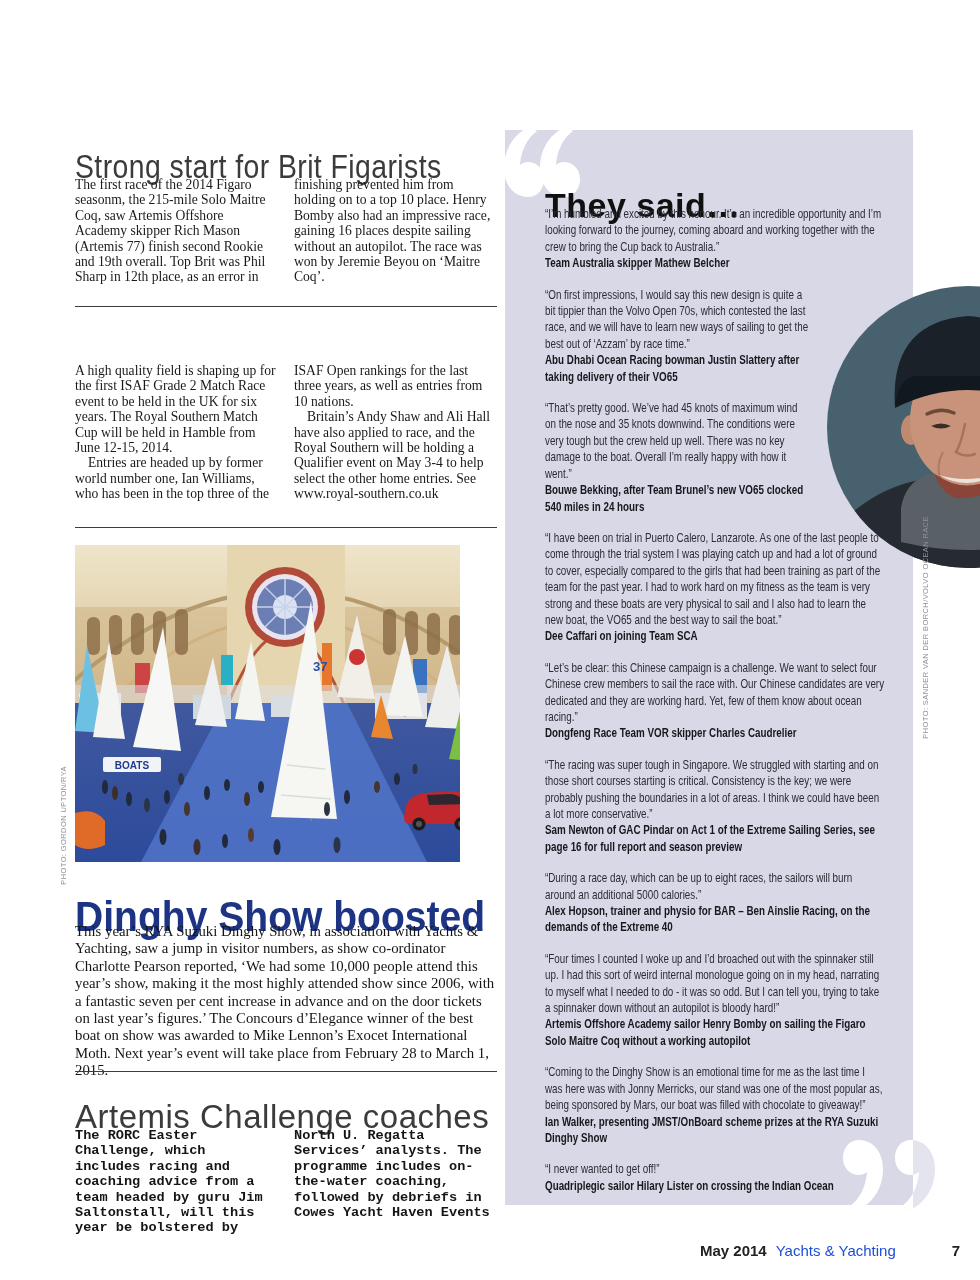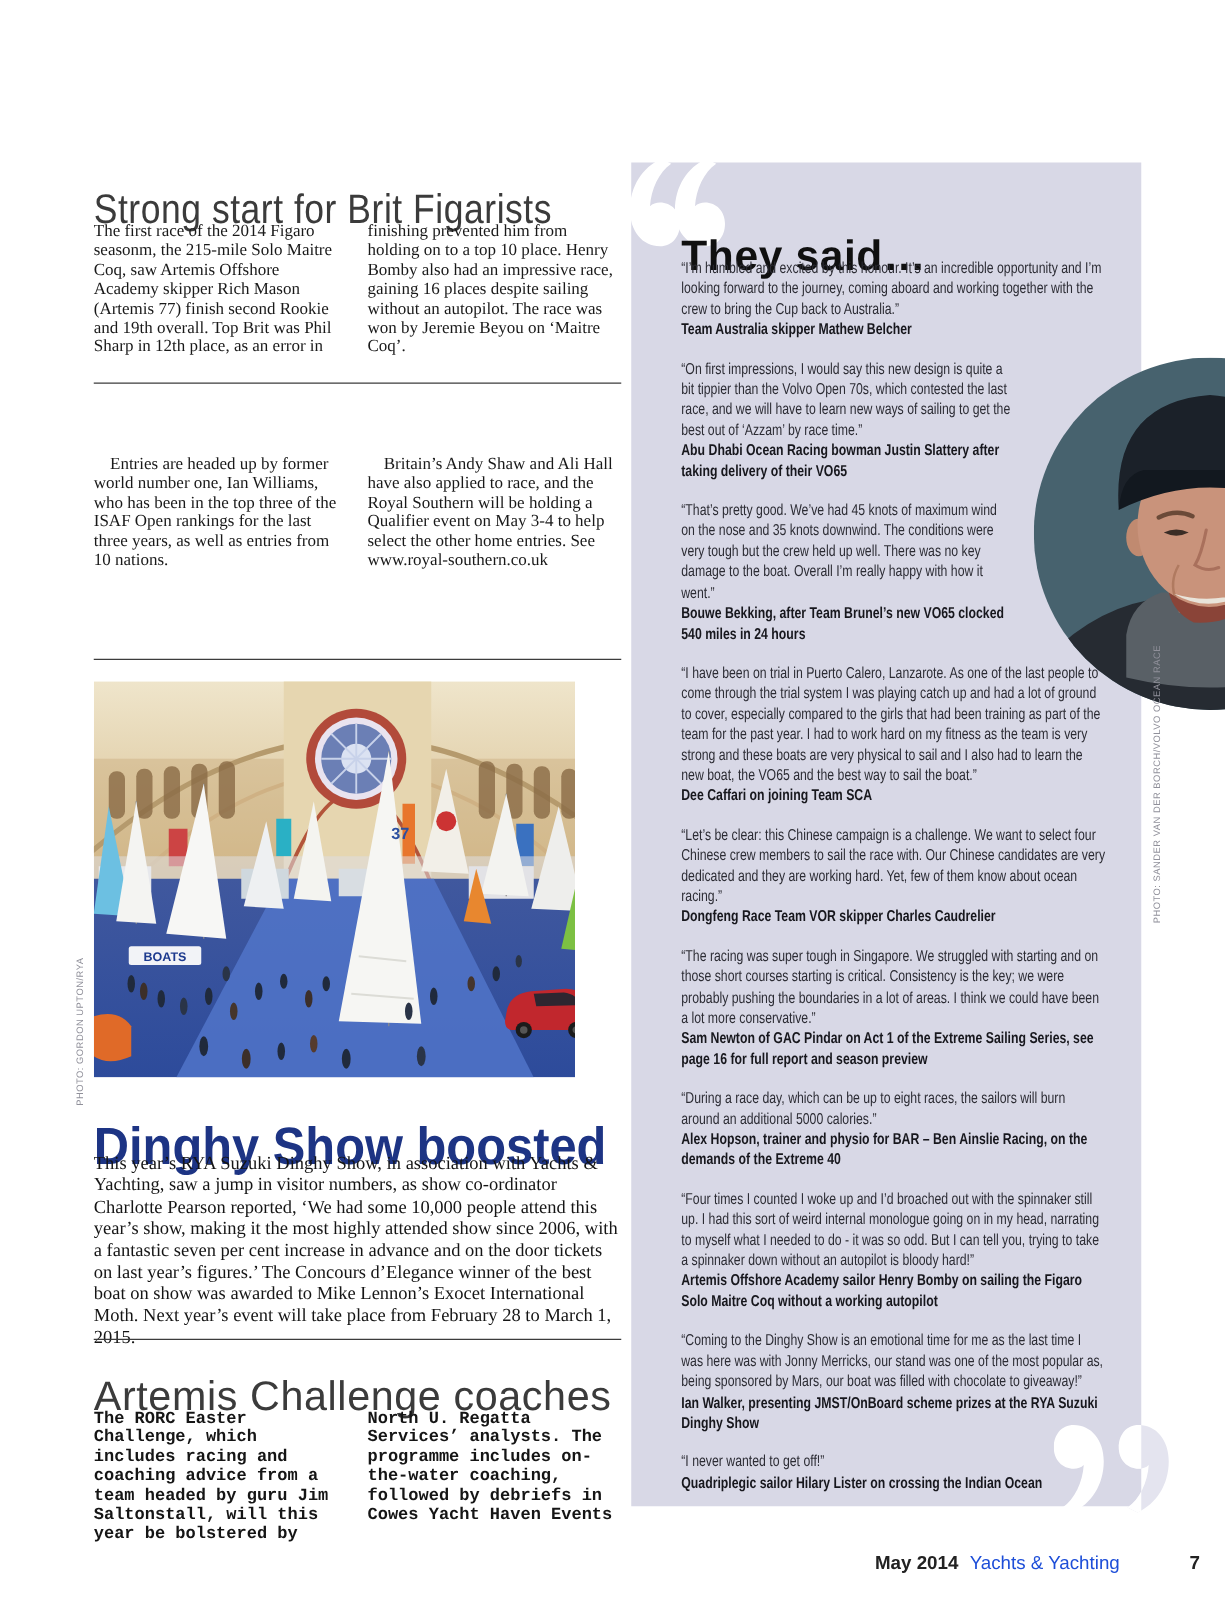--- a/index.html
+++ b/index.html
@@ -61,20 +61,21 @@
 <div id="page">
 
   <h1 class="h-thin scale-86" style="top:128px;">Strong start for Brit Figarists</h1>
   <div class="body-2col" style="top:177px;height:126px;">
     <p>The first race of the 2014 Figaro seasonm, the 215-mile Solo Maitre Coq, saw Artemis Offshore Academy skipper Rich Mason (Artemis 77) finish second Rookie and 19th overall. Top Brit was Phil Sharp in 12th place, as an error in finishing prevented him from holding on to a top 10 place. Henry Bomby also had an impressive race, gaining 16 places despite sailing without an autopilot. The race was won by Jeremie Beyou on ‘Maitre Coq’.</p>
   </div>
 
   <div class="rule" style="top:306px;"></div>
 
   <div class="body-2col" style="top:363px;height:156px;">
+    <p>A high quality field is shaping up for the first ISAF Grade 2 Match Race event to be held in the UK for six years. The Royal Southern Match Cup will be held in Hamble from June 12-15, 2014.</p>
     <p class="indent">Entries are headed up by former world number one, Ian Williams, who has been in the top three of the ISAF Open rankings for the last three years, as well as entries from 10 nations.</p>
     <p class="indent">Britain’s Andy Shaw and Ali Hall have also applied to race, and the Royal Southern will be holding a Qualifier event on May 3-4 to help select the other home entries. See www.royal-southern.co.uk</p>
   </div>
 
   <div class="rule" style="top:527px;"></div>
 
   <div class="show-photo">
     <svg width="421" height="317" viewBox="0 0 421 317">
       <defs>
         <linearGradient id="ceil" x1="0" y1="0" x2="0" y2="1">

